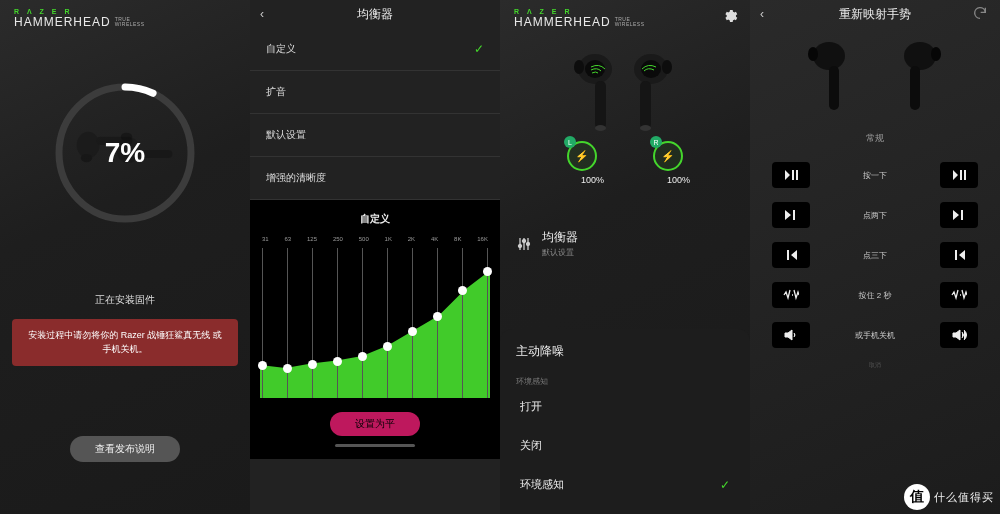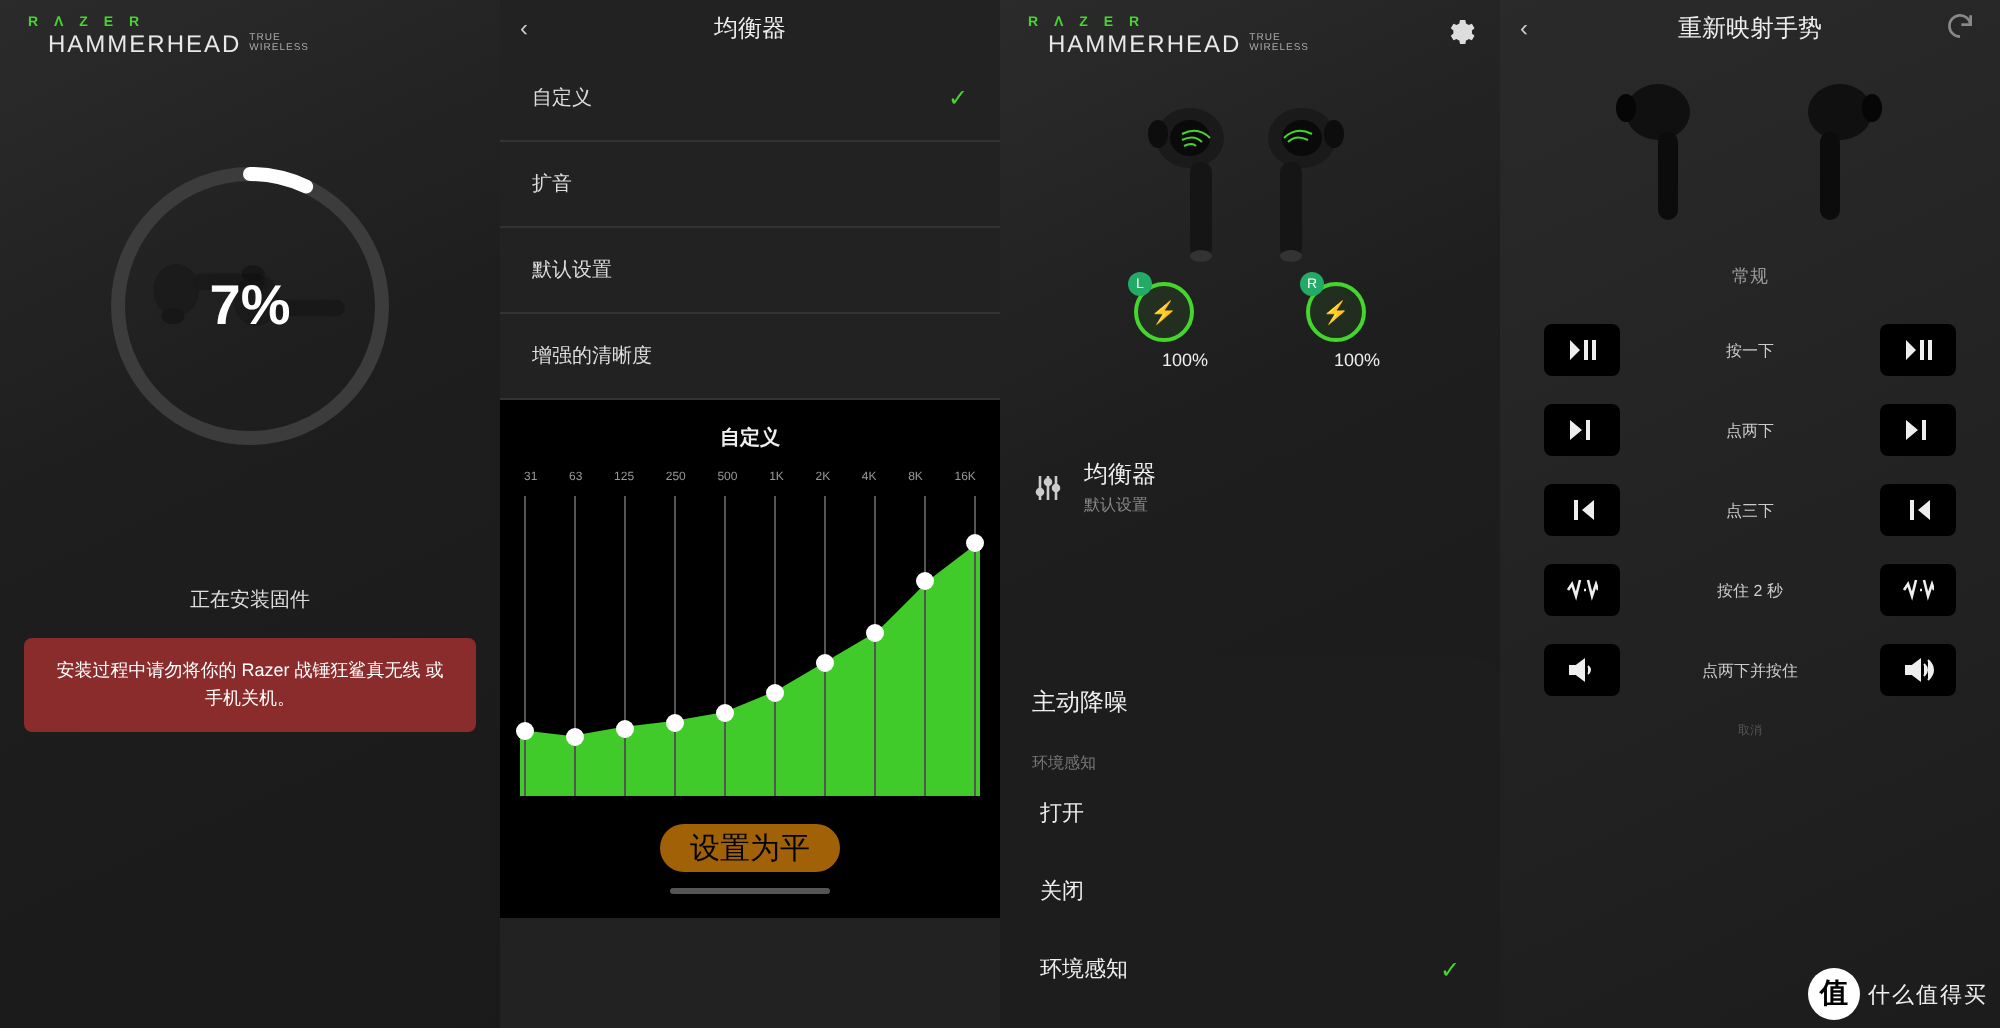--- a/index.html
+++ b/index.html
@@ -3,21 +3,21 @@
 <meta charset="utf-8">
 <style>
   * { margin: 0; padding: 0; box-sizing: border-box; font-family: -apple-system, "Helvetica Neue", Arial, sans-serif; }
   body { background: #000; width: 1000px; height: 514px; overflow: hidden; display: flex; position: relative; }
   .panel { width: 250px; height: 514px; background: linear-gradient(155deg, #2b2b2b 0%, #1e1e1e 40%, #1a1a1a 100%); position: relative; overflow: hidden; color: #e7e7e7; }
   .panel2 { background: #222222; }
   .panel4 { background: linear-gradient(155deg, #2a2a2a 0%, #1c1c1c 100%); }
   
   .logo { padding: 8px 14px 4px; }
   .logo .brand { font-size: 7px; letter-spacing: 3px; color: #44d62c; font-weight: 600; }
-  .logo .product { font-size: 12px; letter-spacing: 1px; color: #e8e8e8; font-weight: 500; display: flex; align-items: center; gap: 4px; margin-left: 10px; }
+  .logo .product { font-size: 12px; letter-spacing: 1px; color: #e8e8e8; font-weight: 500; display: flex; align-items: center; gap: 4px; }
   .logo .sub { font-size: 5px; letter-spacing: 0.5px; color: #aaa; line-height: 1; }
   .header-bar { display: flex; align-items: center; justify-content: center; height: 28px; position: relative; font-size: 12px; font-weight: 500; color: #eee; }
   .header-bar .icon-left { position: absolute; left: 10px; color: #ccc; }
   .header-bar .icon-right { position: absolute; right: 12px; color: #ddd; }
   .gear svg, .refresh svg { width: 16px; height: 16px; }
   
   .progress-ring { margin: 40px auto 0; width: 160px; height: 160px; position: relative; }
   .progress-ring svg { transform: rotate(-90deg); }
   .progress-ring .pct { position: absolute; inset: 0; display: flex; align-items: center; justify-content: center; font-size: 28px; font-weight: 600; color: #fff; }
   .earbud-silhouette { position: absolute; opacity: 0.35; }
@@ -28,21 +28,21 @@
   .list-item { padding: 14px 16px; border-bottom: 1px solid #333; font-size: 10px; color: #ddd; display: flex; justify-content: space-between; align-items: center; }
   .check { color: #44d62c; font-size: 12px; }
   .eq-area { background: #000; padding: 12px 10px 8px; }
   .eq-title { text-align: center; font-size: 10px; color: #eee; font-weight: 600; margin-bottom: 10px; }
   .eq-freqs { display: flex; justify-content: space-between; font-size: 6px; color: #999; padding: 0 2px; margin-bottom: 6px; }
   .eq-chart { position: relative; height: 150px; }
   .eq-fill { position: absolute; inset: 0; }
   .eq-sliders { position: absolute; inset: 0; display: flex; justify-content: space-between; padding: 0 2px; }
   .eq-slider { width: 1px; background: #555; position: relative; height: 100%; }
   .eq-knob { position: absolute; width: 9px; height: 9px; background: #fff; border-radius: 50%; left: -4px; }
-  .btn-white { margin: 14px auto 0; width: 90px; height: 24px; border-radius: 13px; background: #a16207; color: #000; display: flex; align-items: center; justify-content: center; font-size: 15px; font-weight: 500; }
+  .btn-white { margin: 14px auto 0; width: 90px; height: 24px; border-radius: 13px; background: #be185d; color: #000; display: flex; align-items: center; justify-content: center; font-size: 10px; font-weight: 500; }
   .home-ind { width: 80px; height: 3px; border-radius: 2px; background: #555; margin: 8px auto 4px; }
   
   .earbuds-row { display: flex; justify-content: center; gap: 16px; margin-top: 18px; }
   .battery-row { display: flex; justify-content: center; gap: 42px; margin-top: 8px; }
   .batt { display: flex; flex-direction: column; align-items: center; gap: 4px; }
   .batt-circle { width: 30px; height: 30px; border-radius: 50%; border: 2px solid #44d62c; display: flex; align-items: center; justify-content: center; position: relative; background: rgba(68,214,44,0.08); }
   .batt-lr { position: absolute; top: -7px; left: -5px; width: 12px; height: 12px; border-radius: 50%; background: #2a6; font-size: 7px; color: #fff; display: flex; align-items: center; justify-content: center; }
   .bolt { font-size: 11px; color: #ddd; }
   .batt-txt { font-size: 9px; color: #eee; margin-left: 21px; }
   .section { margin-top: 34px; padding: 0 16px; }
@@ -148,20 +148,21 @@
         <use href="#earbud-plain-L" transform="scale(0.82)"></use>
       </svg>
     <svg class="earbud-silhouette" style="left:84px;top:42px" width="34" height="62">
         <use href="#earbud-plain-R" transform="scale(0.82)"></use>
       </svg>
     <div class="pct">7%</div>
   </div>
 
   <div class="status-txt">正在安装固件</div>
   <div class="warn-box">安装过程中请勿将你的 Razer 战锤狂鲨真无线 或手机关机。</div>
+  <div class="btn-pill">查看发布说明</div>
 </div>
 
 <div class="panel panel2">
   <div class="header-bar">
     <span class="icon-left">‹</span>
     <span>均衡器</span>
   </div>
   <div id="eq-options">
       <div class="list-item">
         <span>自定义</span>
@@ -396,21 +397,21 @@
             <use href="#anc-toggle"></use>
           </svg>
         </div>
       </div>
       <div class="gesture-row">
     <div class="g-btn">
           <svg viewBox="0 0 16 14">
             <use href="#vol-down"></use>
           </svg>
         </div>
-    <div class="g-label">点两下并按住</div>
+    <div class="g-label">或手机关机</div>
     <div class="g-btn">
           <svg viewBox="0 0 16 14">
             <use href="#vol-up"></use>
           </svg>
         </div>
       </div>
     </div>
   <div class="tiny-txt">取消</div>
 </div>
 

